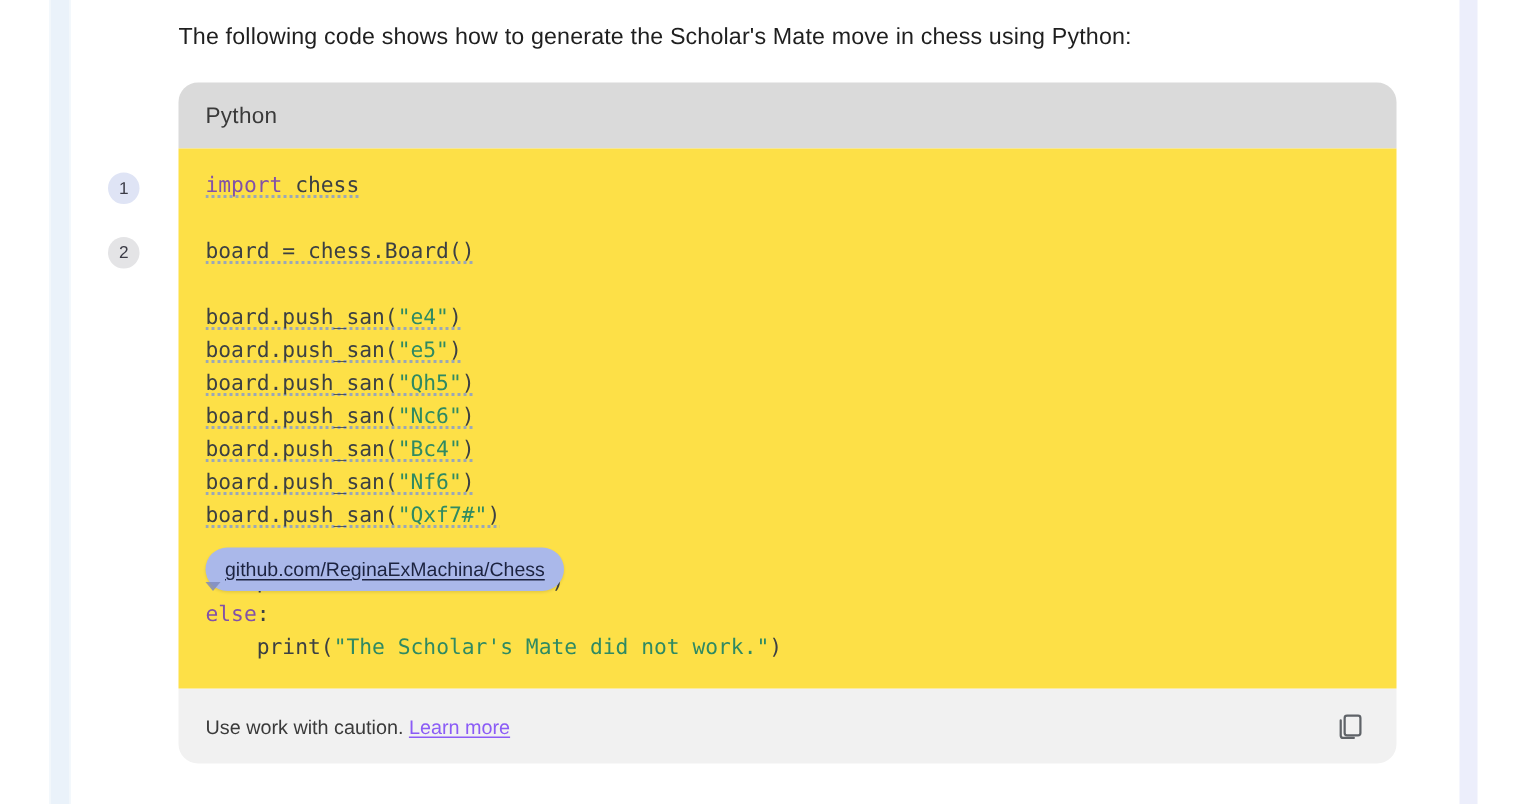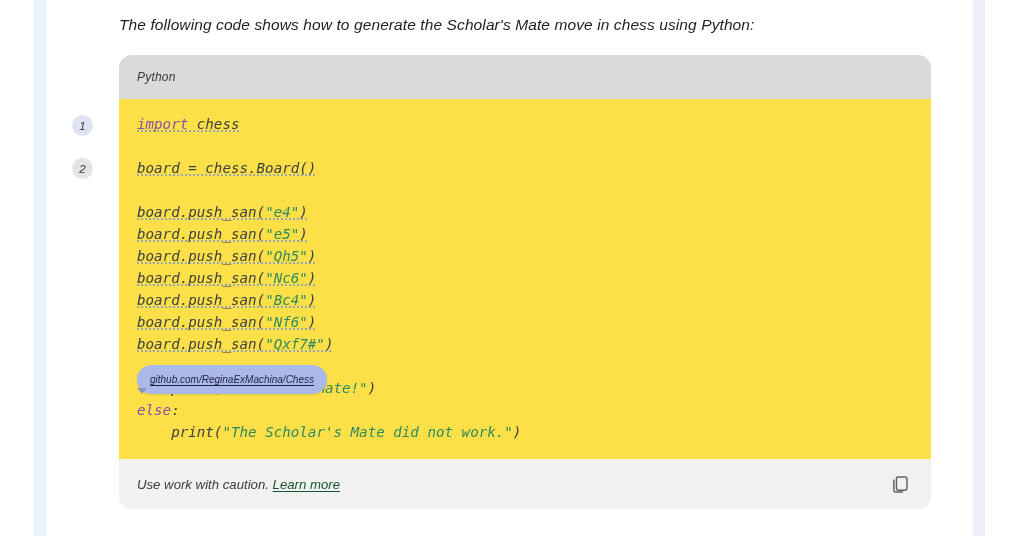--- a/index.html
+++ b/index.html
@@ -28,21 +28,21 @@
   .rail-right {
     position: absolute;
     left: 973px; top: 0;
     width: 12px; height: 536px;
     background: #eceefb;
   }
 
   .content {
     position: absolute;
     left: 0; top: 0;
-    width: 1024px; height: 468px; font-style: italic;
+    width: 1024px; height: 468px;
   }
 
   
   .intro {
     position: absolute;
     left: 119px;
     top: 13px;
     width: 820px;
     font-size: 15.5px;
     line-height: 24px;
@@ -64,21 +64,21 @@
     height: 44px;
     background: #dadada;
     border-top-left-radius: 13px;
     border-top-right-radius: 13px;
     display: flex;
     align-items: center;
     padding-left: 18px;
     box-sizing: border-box;
   }
   .code-header-label {
-    font-size: 12px;
+    font-size: 15px;
     color: #3a3a3a;
     letter-spacing: 0.2px;
   }
 
   .code-body {
     background: #fde047;
     padding: 14px 0 16px 0;
     position: relative;
     min-height: 330px;
     box-sizing: border-box;
@@ -143,21 +143,21 @@
     height: 29px;
     padding: 0 13px;
     border-radius: 15px;
     background: #aab8ea;
     display: flex;
     align-items: center;
     box-shadow: 0 1px 2px rgba(0,0,0,0.10);
   }
   .link-pill-text {
     font-family: "Liberation Sans", sans-serif;
-    font-size: 10px;
+    font-size: 13px;
     color: #1c2340;
     text-decoration: underline;
     text-underline-offset: 2px;
     white-space: nowrap;
   }
   .cursor-mark {
     position: absolute;
     left: 137px;
     top: 388px;
     width: 0; height: 0;
@@ -177,21 +177,21 @@
     align-items: center;
     justify-content: space-between;
     padding: 0 18px;
     box-sizing: border-box;
   }
   .footer-note {
     font-size: 13.2px;
     color: #3a3a3a;
   }
   .footer-link {
-    color: #14532d;
+    color: #8b5cf6;
     text-decoration: underline;
     text-underline-offset: 2px;
     cursor: pointer;
   }
   .copy-btn {
     width: 28px; height: 28px;
     display: flex;
     align-items: center;
     justify-content: center;
     cursor: pointer;

